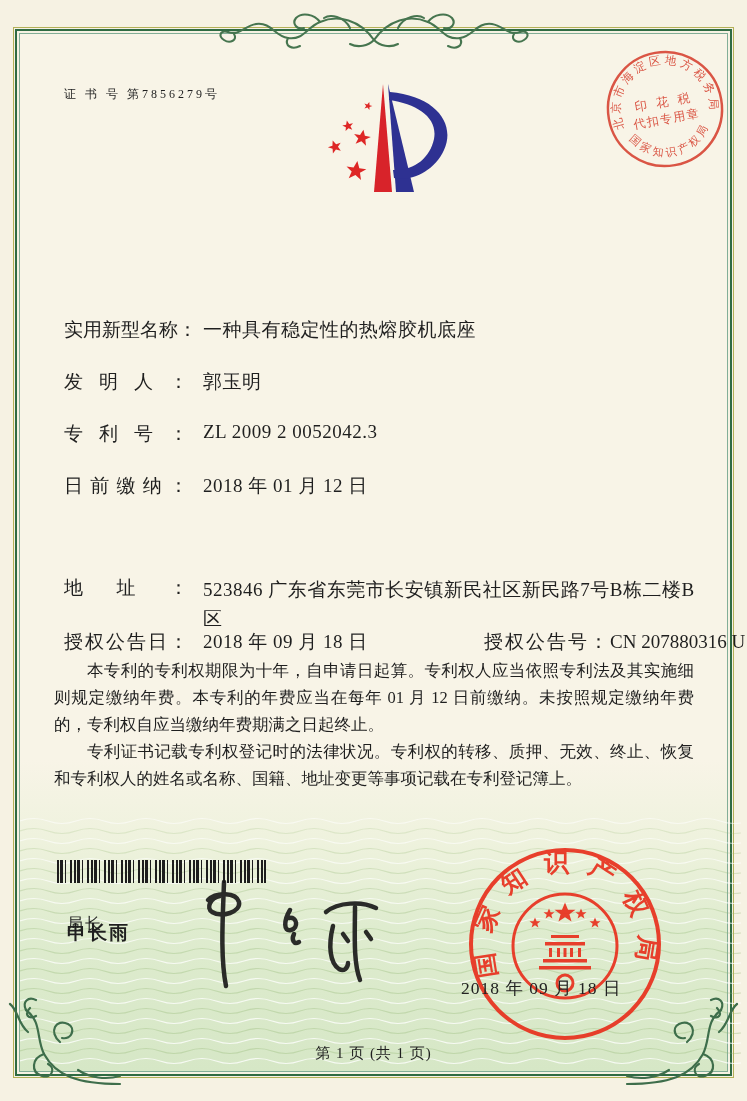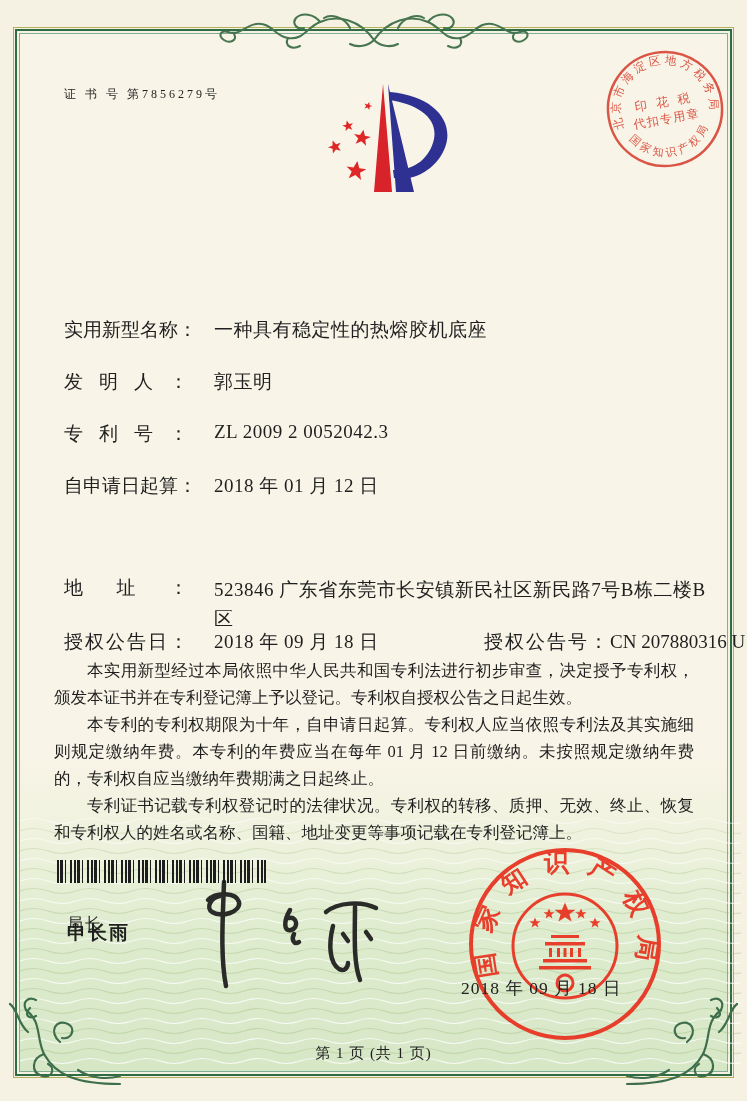--- a/index.html
+++ b/index.html
@@ -23,21 +23,21 @@
   .orn-br{right:8px;top:992px;transform:scaleX(-1);}
   
   .content{position:absolute;inset:0;z-index:3;}
   .cert-no{position:absolute;left:64px;top:86px;font-size:12px;letter-spacing:3px;}
   .logo{position:absolute;left:296px;top:78px;}
   .stamp{position:absolute;left:602px;top:46px;transform:rotate(-10deg);opacity:.88;z-index:4;}
   .title{position:absolute;left:0;right:0;top:204px;text-align:center;
     font-size:40px;font-weight:bold;letter-spacing:7px;}
   .frow{position:absolute;left:64px;font-size:19px;white-space:nowrap;}
   .flabel{display:inline-block;width:124px;text-align:justify;text-align-last:justify;vertical-align:top;}
-  .fvalue{display:inline-block;margin-left:26px;vertical-align:top;letter-spacing:.5px;}
+  .fvalue{display:inline-block;margin-left:15px;vertical-align:top;letter-spacing:.5px;}
   .fvalue.wrap{white-space:normal;max-width:508px;line-height:29px;}
   .grant-no{position:absolute;left:420px;top:0;}
   .paras{position:absolute;left:54px;top:657px;width:640px;font-size:16.5px;
     line-height:27px;text-align:justify;}
   .paras p{margin:0;text-indent:2em;}
   .barcode{position:absolute;left:57px;top:860px;width:209px;height:23px;
     background:repeating-linear-gradient(90deg,#1d1d1d 0 2px,transparent 2px 3px,
       #1d1d1d 3px 6px,transparent 6px 8px,#1d1d1d 8px 9px,transparent 9px 13px,
       #1d1d1d 13px 15px,transparent 15px 17px);}
   .signer-title{position:absolute;left:67px;top:914px;font-size:16px;letter-spacing:2px;}
@@ -169,34 +169,33 @@
   <div class="frow" style="top:317px">
     <span class="flabel">实用新型名称：</span><span class="fvalue">一种具有稳定性的热熔胶机底座</span>
   </div>
   <div class="frow" style="top:369px">
     <span class="flabel">发明人：</span><span class="fvalue">郭玉明</span>
   </div>
   <div class="frow" style="top:421px">
     <span class="flabel">专利号：</span><span class="fvalue">ZL 2009 2 0052042.3</span>
   </div>
   <div class="frow" style="top:473px">
-    <span class="flabel">自申请日起算：</span><span class="fvalue">2018 年 01 月 12 日</span>
+    <span class="flabel">日前缴纳：</span><span class="fvalue">2018 年 01 月 12 日</span>
   </div>
   <div class="frow" style="top:575px">
     <span class="flabel">地址：</span><span class="fvalue wrap">523846 广东省东莞市长安镇新民社区新民路7号B栋二楼B区</span>
   </div>
   <div class="frow" style="top:629px;right:55px">
     <span class="flabel">授权公告日：</span><span class="fvalue">2018 年 09 月 18 日</span>
     <span class="grant-no">
       <span style="letter-spacing:2px">授权公告号：</span><span>CN 207880316 U</span>
     </span>
   </div>
 
   <div class="paras">
-    <p>本实用新型经过本局依照中华人民共和国专利法进行初步审查，决定授予专利权，颁发本证书并在专利登记簿上予以登记。专利权自授权公告之日起生效。</p>
     <p>本专利的专利权期限为十年，自申请日起算。专利权人应当依照专利法及其实施细则规定缴纳年费。本专利的年费应当在每年 01 月 12 日前缴纳。未按照规定缴纳年费的，专利权自应当缴纳年费期满之日起终止。</p>
     <p>专利证书记载专利权登记时的法律状况。专利权的转移、质押、无效、终止、恢复和专利权人的姓名或名称、国籍、地址变更等事项记载在专利登记簿上。</p>
   </div>
 
   <div class="barcode"></div>
 
   <div class="signer-title">局长</div>
   <div class="signer-name">申长雨</div>
 
   <svg class="signature" width="220" height="118" viewBox="0 0 220 118">

